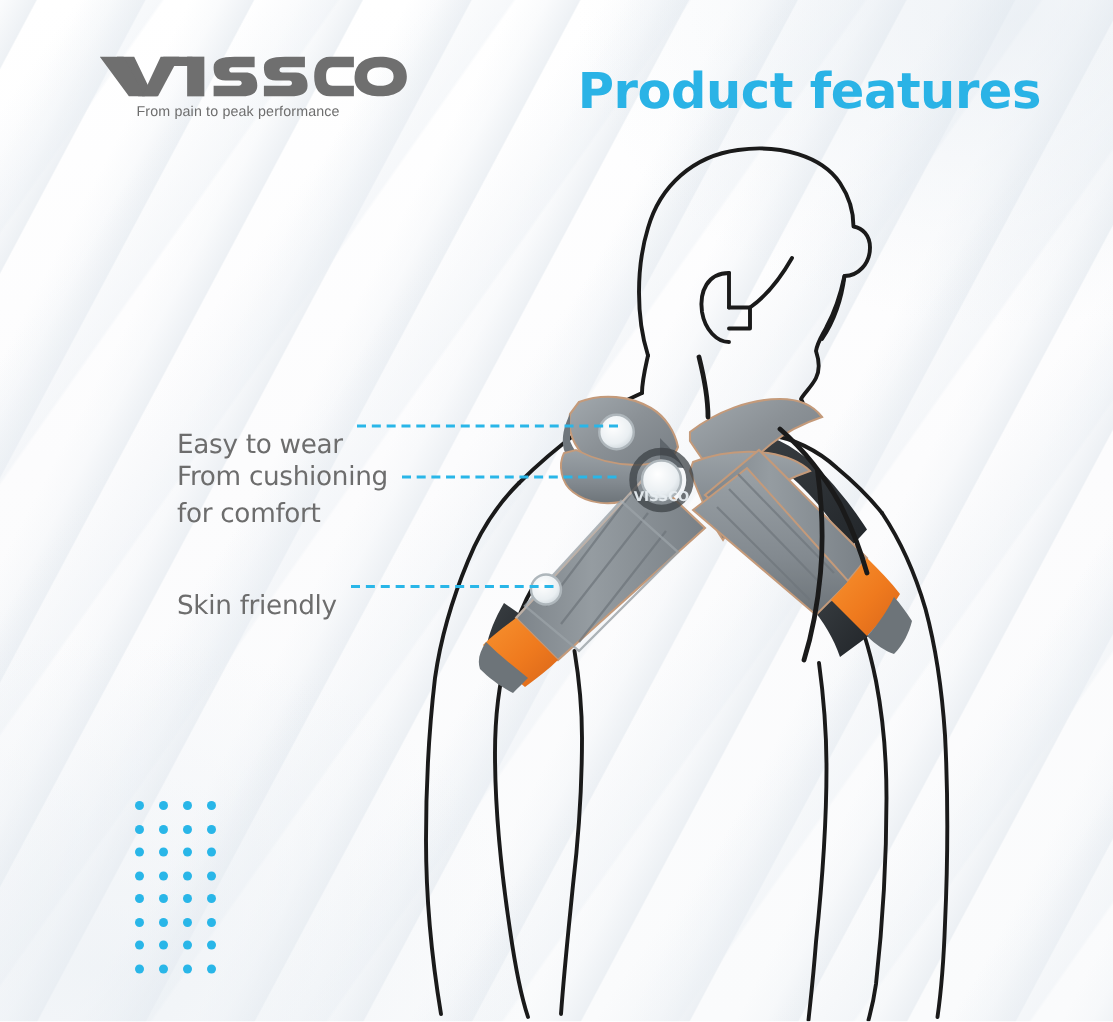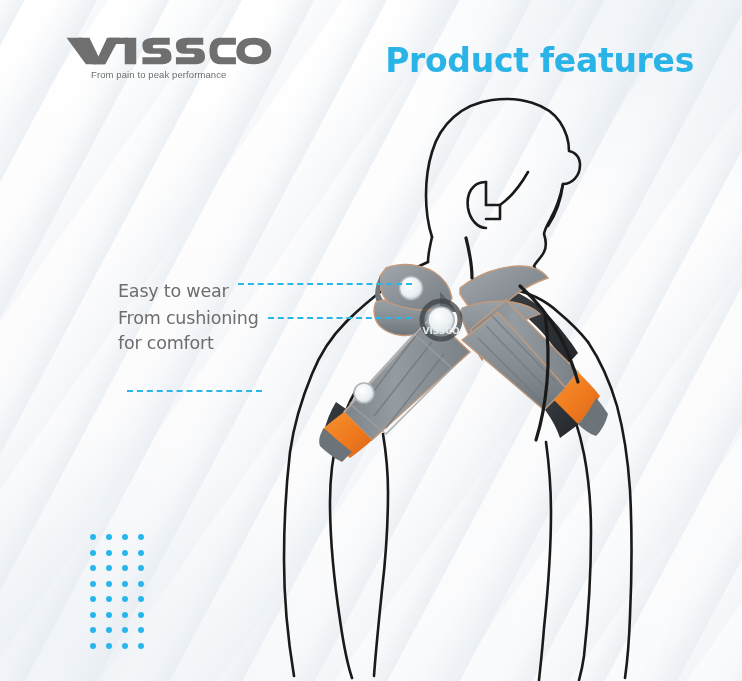--- a/index.html
+++ b/index.html
@@ -104,21 +104,21 @@
   #art {
     position: absolute;
     left: 0; top: 0;
     width: 742px; height: 681px;
   }
 
   
   .callout {
     position: absolute;
     display: flex;
-    align-items: center;
+    align-items: flex-end;
     white-space: nowrap;
   }
   .callout .label {
     font-size: 17.5px;
     line-height: 25px;
     color: #6d6d6d;
     font-family: "DejaVu Sans", sans-serif;
     letter-spacing: -0.2px;
   }
   .callout .leader {
@@ -381,20 +381,21 @@
   <div class="callout" id="callout-2">
     <div class="stack">
       <span class="label">From cushioning</span>
       <span class="label">for comfort</span>
     </div>
     <span class="leader"></span>
   </div>
 
   <div class="callout" id="callout-3">
     <div class="stack">
+      <span class="label">Skin friendly</span>
     </div>
     <span class="leader"></span>
   </div>
 
   <div id="dot-grid" style="grid-template-columns: repeat(4, 16px); grid-template-rows: repeat(8, 15.5px);">
       <i style="width: 6px; height: 6px; background: rgb(41, 182, 232);"></i>
       <i style="width: 6px; height: 6px; background: rgb(41, 182, 232);"></i>
       <i style="width: 6px; height: 6px; background: rgb(41, 182, 232);"></i>
       <i style="width: 6px; height: 6px; background: rgb(41, 182, 232);"></i>
       <i style="width: 6px; height: 6px; background: rgb(41, 182, 232);"></i>

